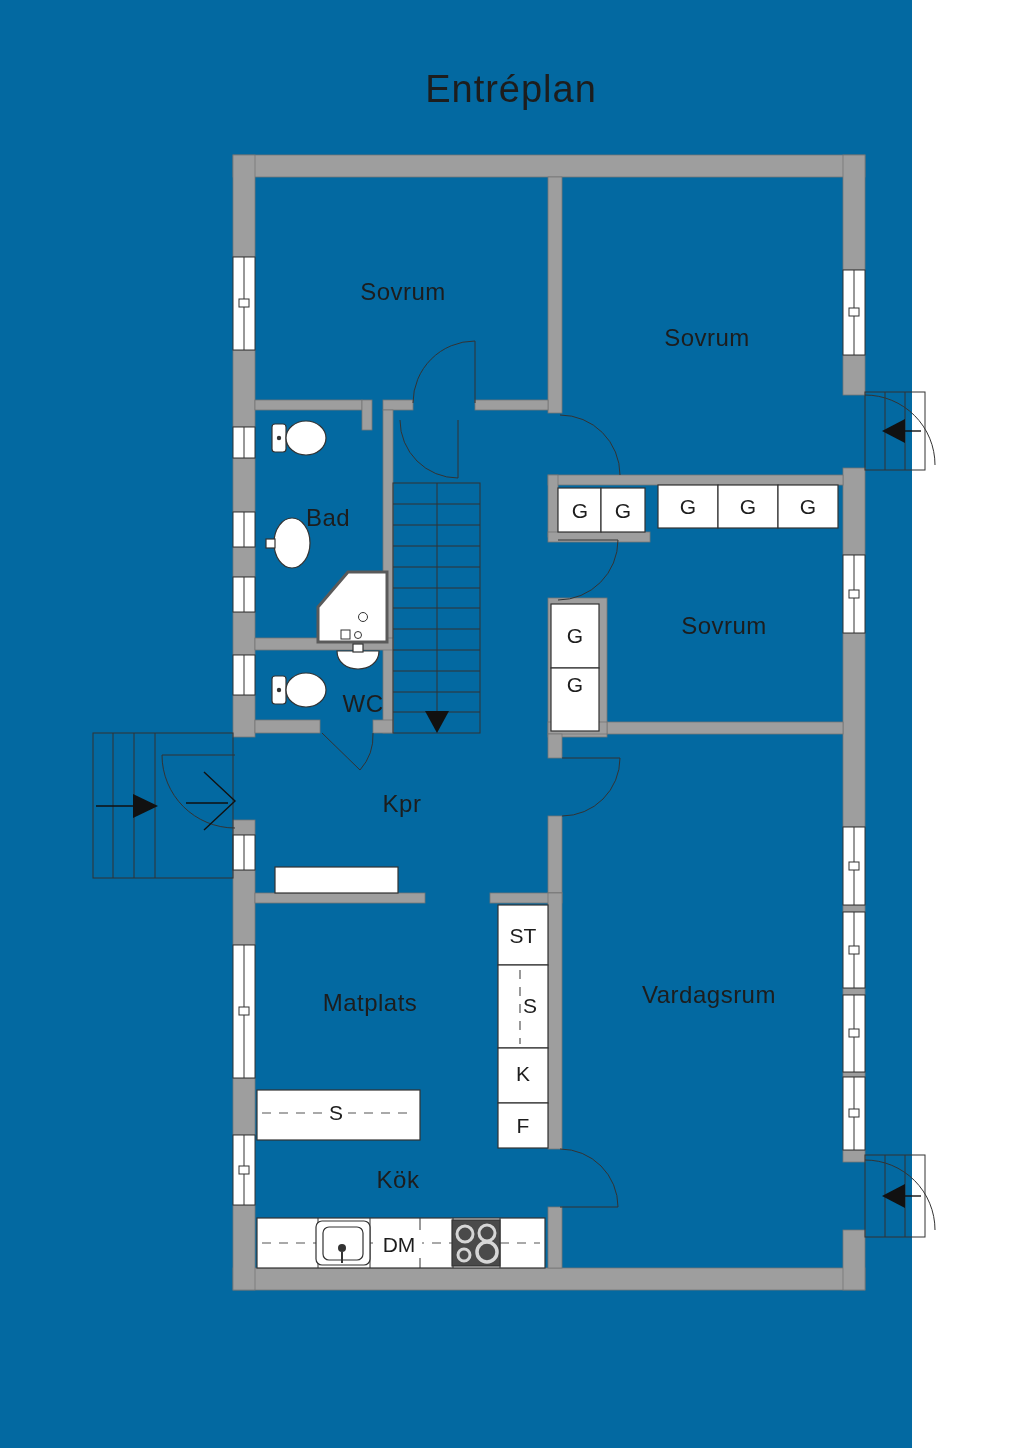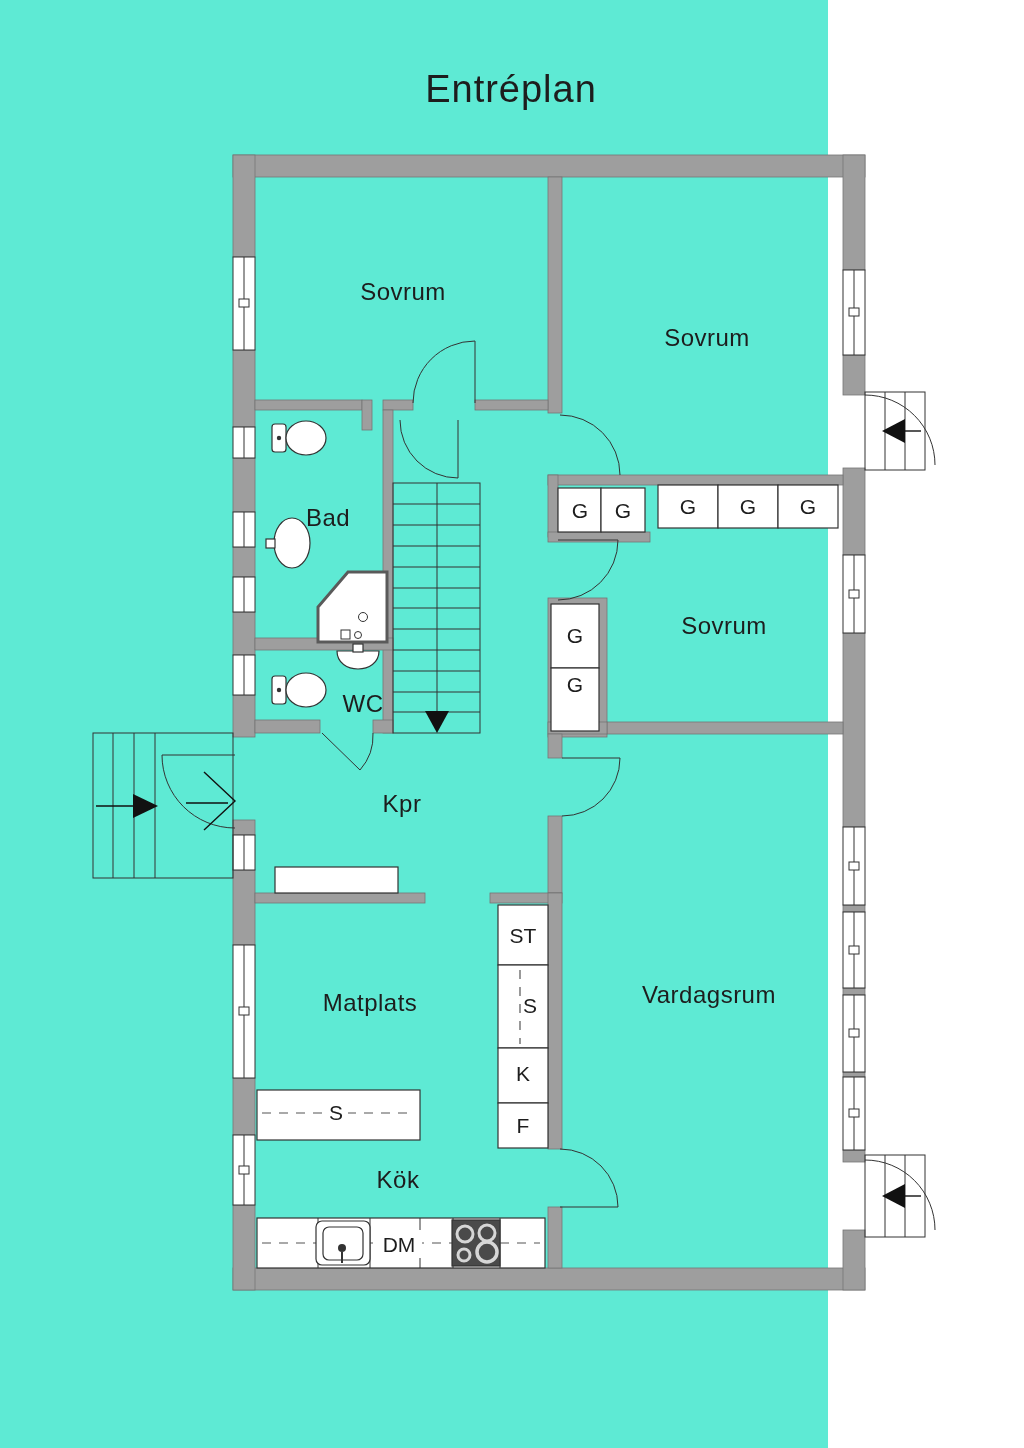--- a/index.html
+++ b/index.html
@@ -1,16 +1,16 @@
 <!DOCTYPE html>
 <html><head>
 <meta charset="utf-8">
 <style>
   html,body{margin:0;padding:0;background:#ffffff;}
-  .page{width:828px;height:1448px;position:relative;background:#5eead4;}
+  .page{width:912px;height:1448px;position:relative;background:#0369a1;}
   svg{display:block;}
   text{font-family:"Liberation Sans","DejaVu Sans",sans-serif;fill:#1d1d1d;}
   .title{font-size:38px;letter-spacing:1px;}
   .room-label{font-size:24px;letter-spacing:0.5px;}
   .small-label{font-size:21px;}
   .wallseg{stroke:#757575;stroke-width:0.8;}
   .win{fill:#ffffff;stroke:#333;stroke-width:1;}
   .winline{stroke:#333;stroke-width:1;}
   .crossbar{fill:#ffffff;stroke:#333;stroke-width:1;}
   .thin{stroke:#333;stroke-width:1;fill:none;}

